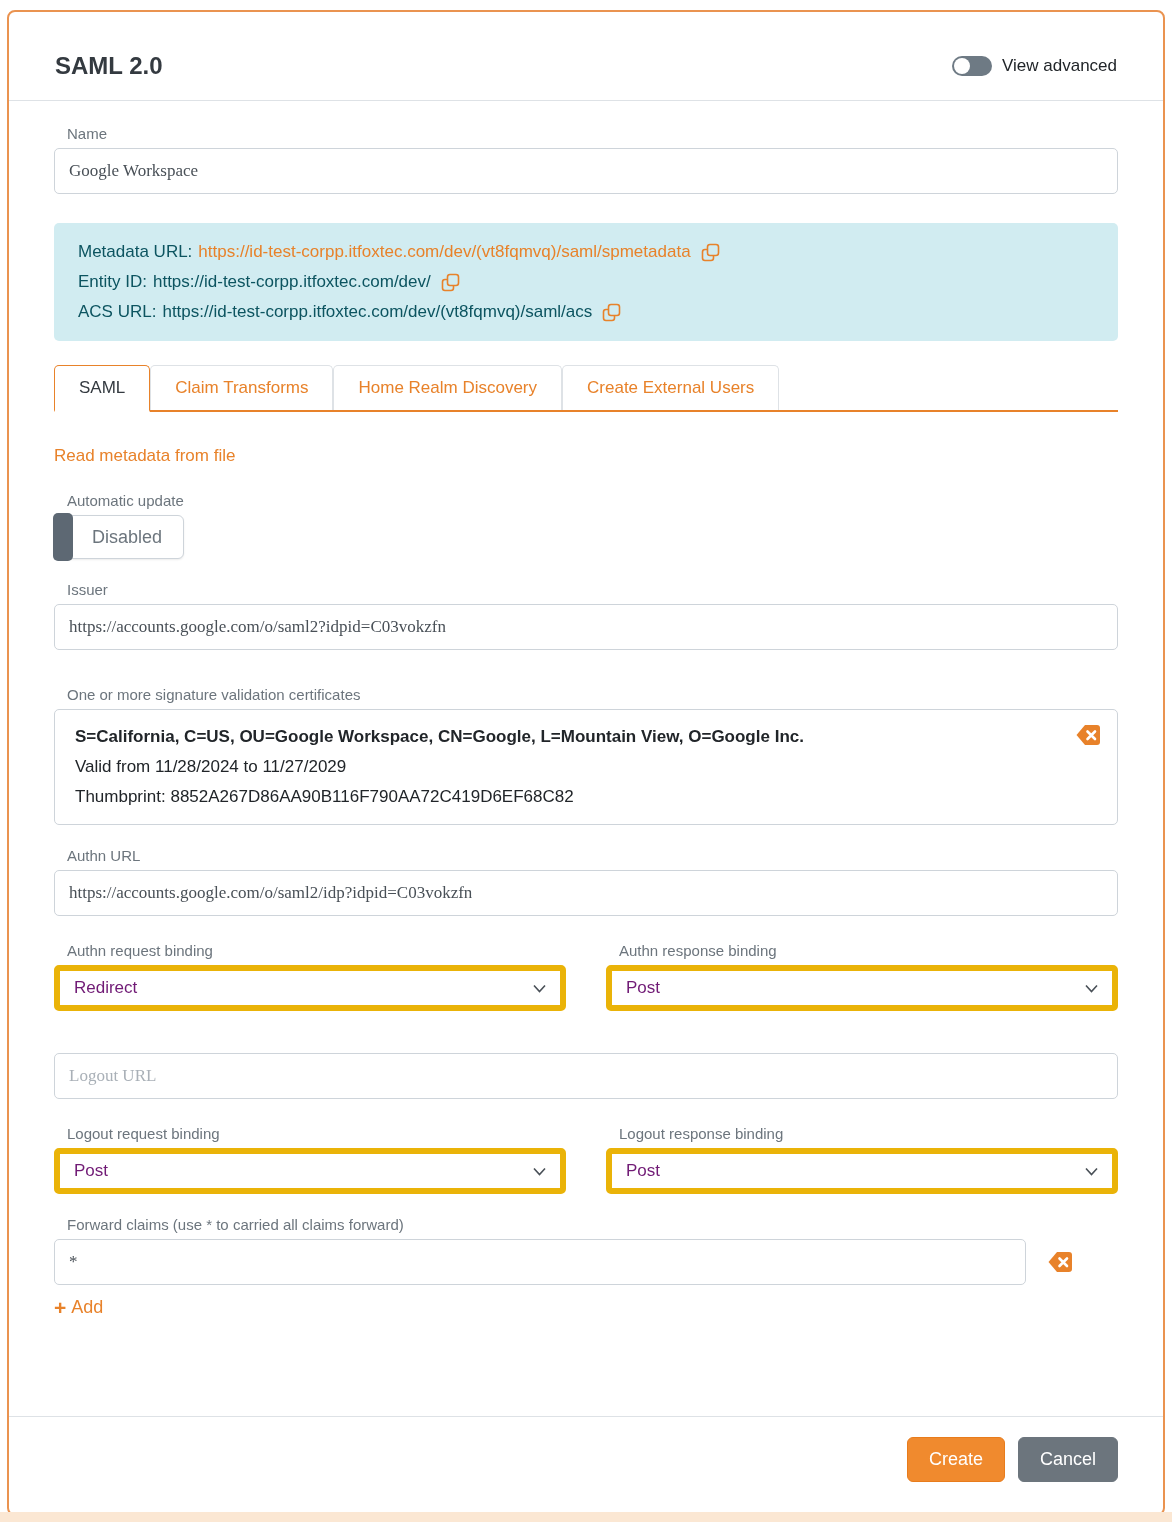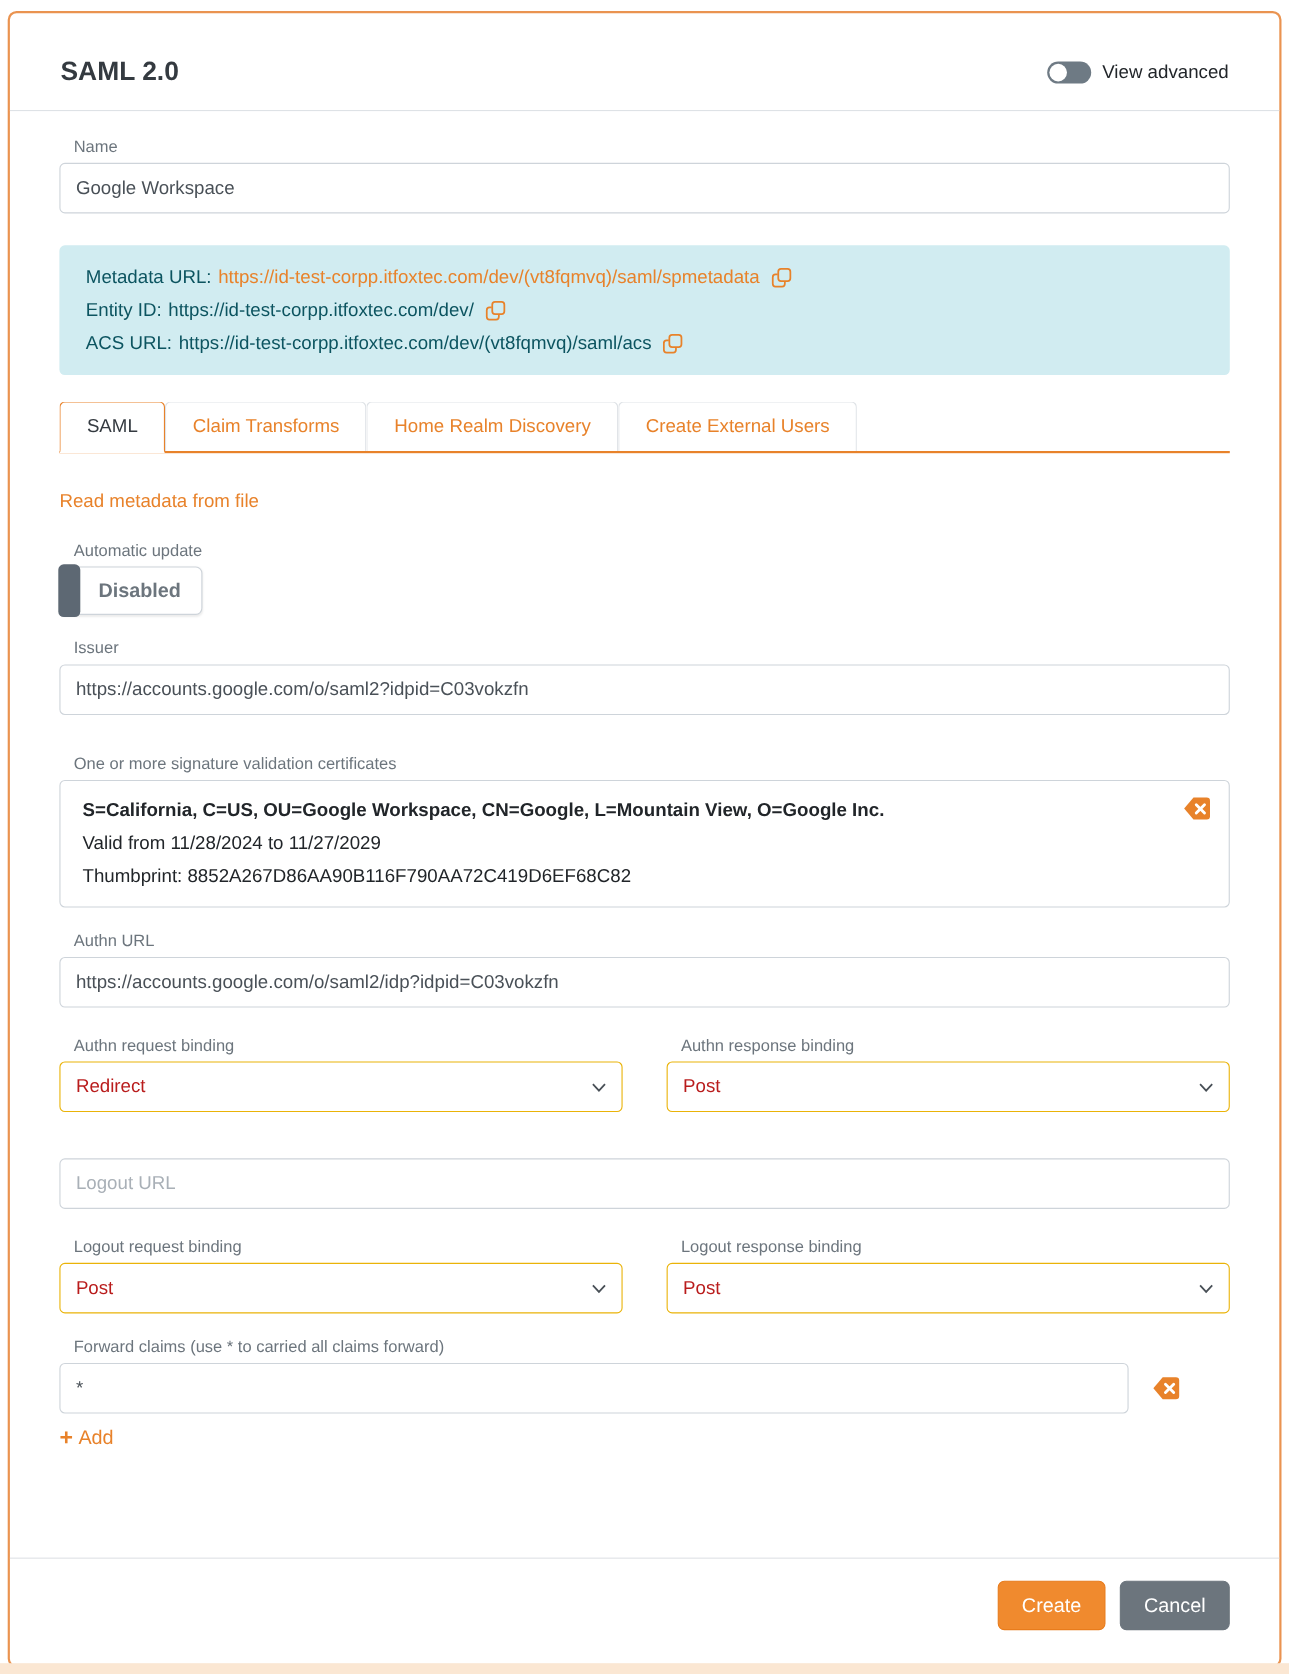--- a/index.html
+++ b/index.html
@@ -40,21 +40,21 @@
   .adv-label{ font-size:17px; color:#212529; }
 
   
   .card-body{ padding:24px 45px 0 45px; flex:1; }
   .field-label{
     font-size:15px; color:#6c757d; margin:0 0 6px 13px; display:block;
   }
   .text-input{
     width:100%; height:46px; border:1px solid #ced4da; border-radius:5px;
     padding:0 14px; font-size:17px; color:#495057;
-    font-family:Liberation Sans, sans-serif; background:#fff; outline:none;
+    font-family:Liberation Serif, serif; background:#fff; outline:none;
   }
   .text-input::placeholder{ color:#a9b0b7; }
 
   .info-box{
     margin-top:29px; background:#d1ecf1; border-radius:5px;
     padding:14px 24px; font-size:17px; color:#0c5460; line-height:30px;
   }
   .info-line{ display:flex; align-items:center; gap:6px; white-space:nowrap; }
   .info-link{ color:#e8822a; text-decoration:none; cursor:pointer; }
   .copy-btn{ background:none; border:none; cursor:pointer; padding:0 0 0 4px; line-height:0; }
@@ -79,21 +79,21 @@
     text-decoration:none; cursor:pointer;
   }
 
   .section-label{ margin-top:26px; }
 
   
   .state-toggle{
     position:relative; width:130px; height:44px; background:#fff;
     border:1px solid #ced4da; border-radius:6px; cursor:pointer;
     box-shadow:0 1px 2px rgba(0,0,0,.08);
-    display:flex; align-items:center; justify-content:center;font-weight:bold;
+    display:flex; align-items:center; justify-content:center;
   }
   .state-toggle .handle{
     position:absolute; left:-2px; top:-3px; bottom:-3px; width:20px;
     background:#5d6873; border-radius:5px;
   }
   .state-toggle .state-text{ font-size:18px; color:#6c757d; padding-left:16px; }
 
   
   .dropzone{
     margin-top:6px; height:52px; border:2px dashed #e8822a; border-radius:5px;
@@ -105,23 +105,23 @@
     padding:12px 20px; position:relative; font-size:17px; color:#212529;
     line-height:30px;
   }
   .cert-subject{ font-weight:bold; padding-right:48px; }
   .icon-btn{ background:none; border:none; cursor:pointer; line-height:0; padding:0; }
   .cert-del{ position:absolute; right:16px; top:14px; }
 
   
   .two-col{ display:grid; grid-template-columns:1fr 1fr; column-gap:40px; margin-top:26px; }
   .select-box{
-    height:46px; border:1px solid #eab308; border-radius:5px;
+    height:46px; border:6px solid #eab308; border-radius:5px;
     display:flex; align-items:center; justify-content:space-between;
-    padding:0 14px; font-size:17px; color:#b91c1c; cursor:pointer; background:#fff;gap:32px;
+    padding:0 14px; font-size:17px; color:#701a75; cursor:pointer; background:#fff;gap:32px;
   }
 
   .logout-url-row{ margin-top:42px; }
 
   
   .claims-row{ display:flex; align-items:center; margin-top:0; }
   .claims-row .text-input{ width:calc(100% - 92px); }
   .claims-row .icon-btn{ margin-left:22px; }
   .add-link{
     display:inline-flex; align-items:center; gap:5px; margin-top:12px;

